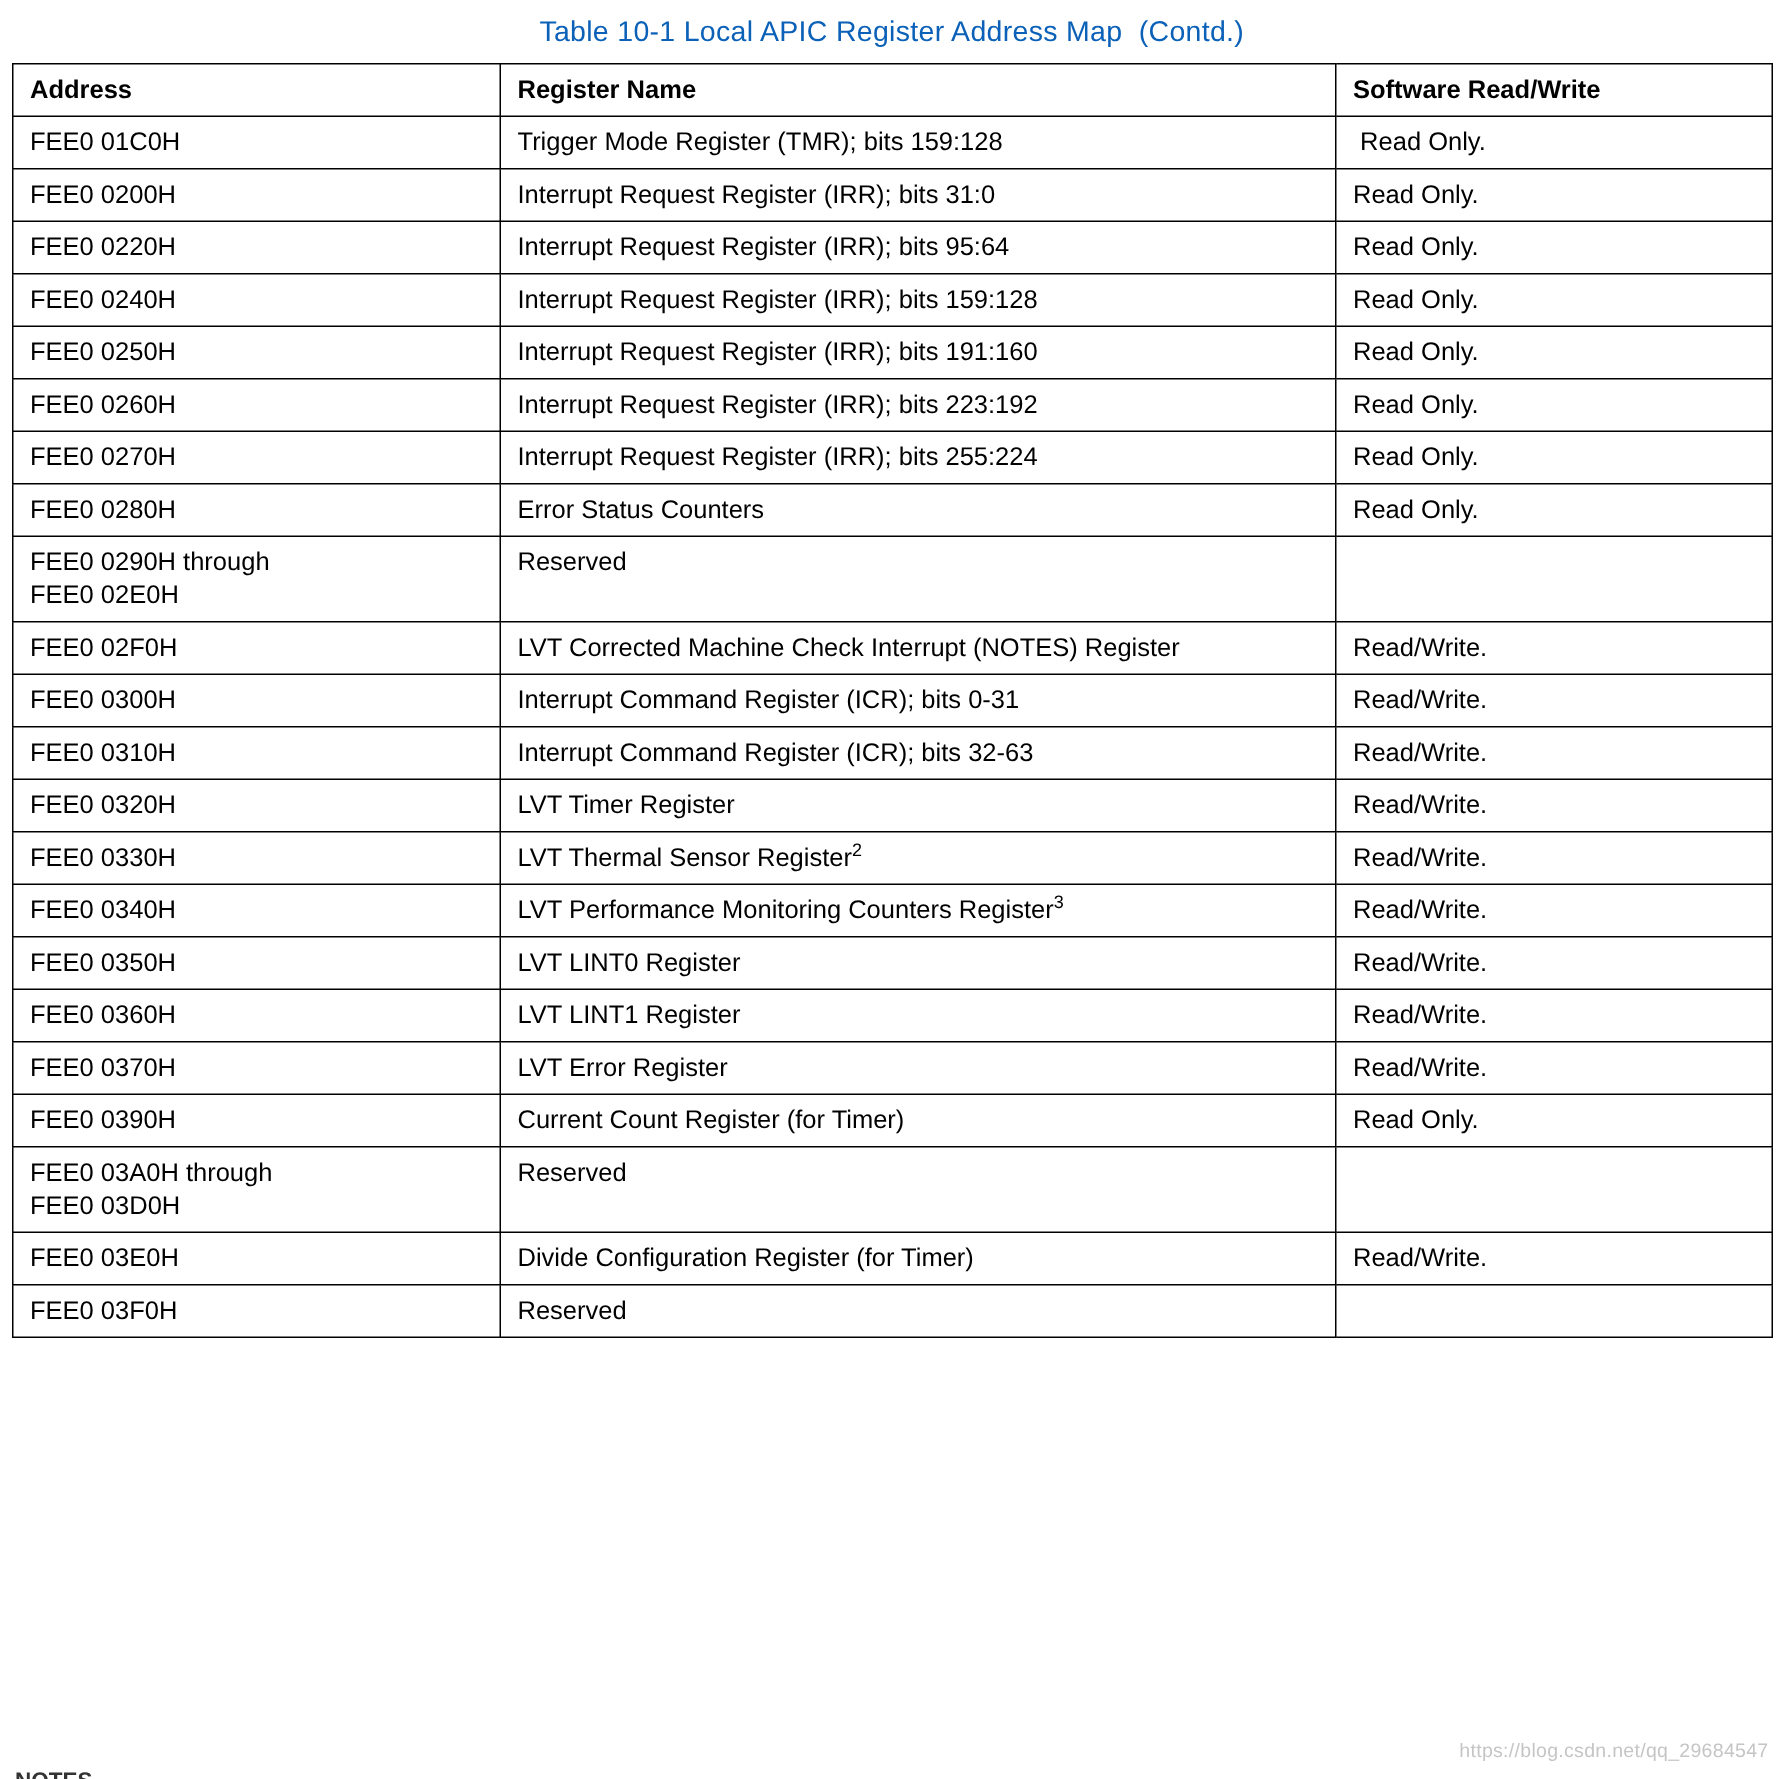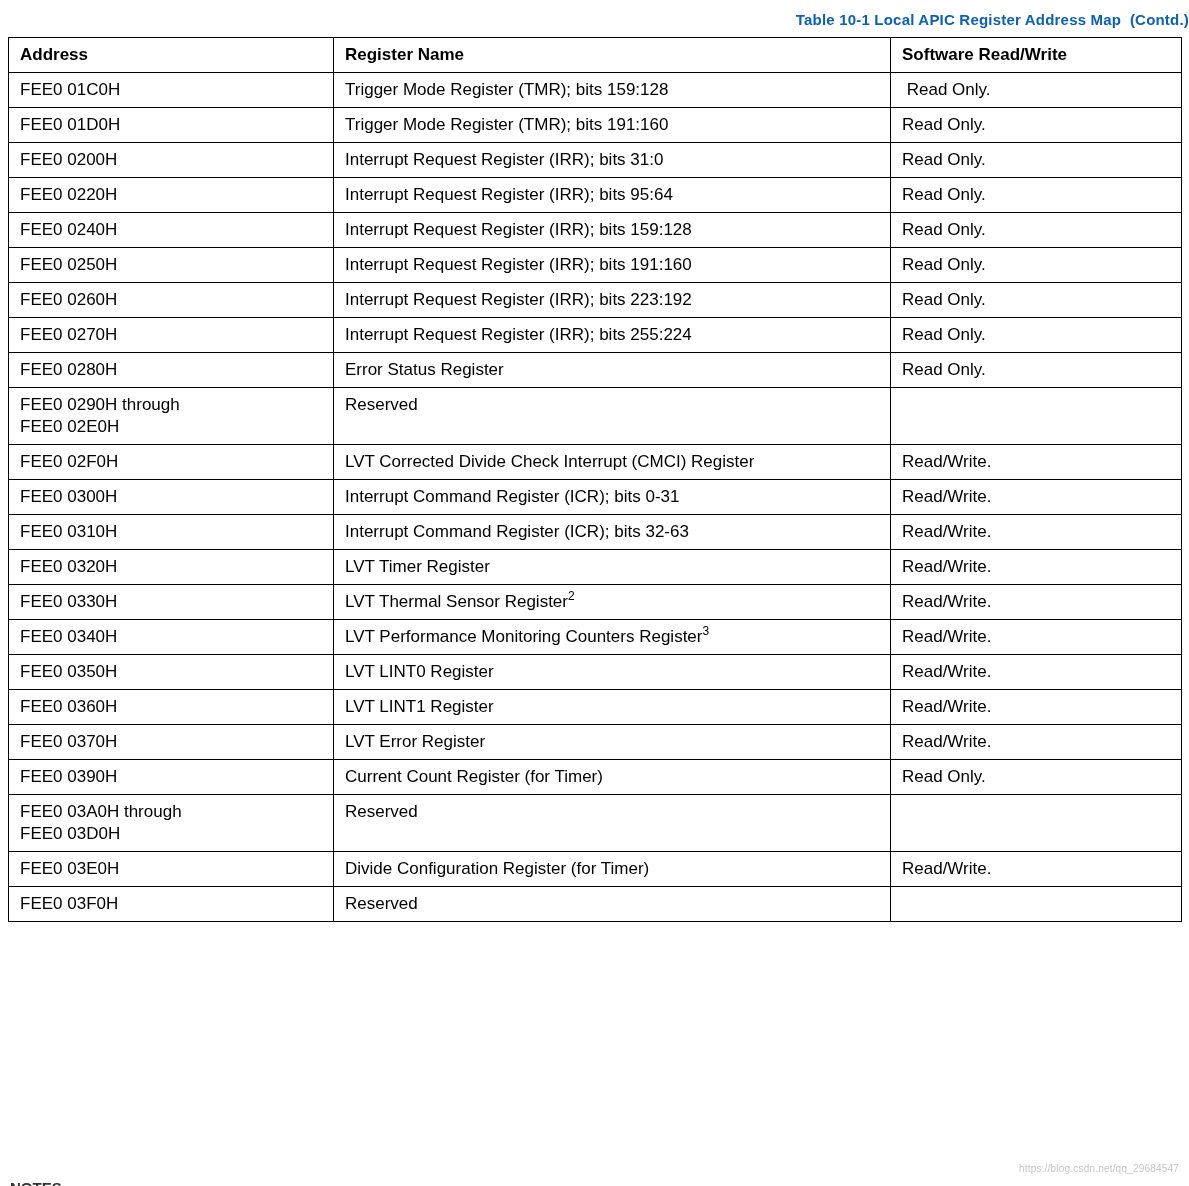--- a/index.html
+++ b/index.html
@@ -5,23 +5,23 @@
   html,body { margin:0; padding:0; }
   body {
     width:1189px; height:1186px;
     background:#ffffff;
     font-family:"Liberation Sans", sans-serif;
     color:#000000;
     position:relative;
     overflow:hidden;
   }
   .page-title {
-    text-align:right;
-    font-weight:bold;
-    font-size:15px;
+    text-align:center;
+    font-weight:normal;
+    font-size:19px;
     color:#0b61b8;
     padding:11px 0 9px 0;
     white-space:pre;
     letter-spacing:0.2px;
   }
   table.apic-table {
     border-collapse:collapse;
     margin:0 8px;
     width:1173px;
     table-layout:fixed;
@@ -44,21 +44,21 @@
   }
   td sup {
     font-size:12px;
     line-height:0;
     vertical-align:super;
   }
   .watermark {
     position:absolute;
     right:10px;
     bottom:12px;
-    font-size:10px;
+    font-size:13px;
     color:#bfbfbf;
     opacity:0.9;
     letter-spacing:0.2px;
   }
   .footer-partial {
     position:absolute;
     left:10px;
     bottom:-9px;
     height:16px;
     overflow:hidden;
@@ -85,25 +85,20 @@
       <th>Software Read/Write</th>
     </tr>
   </thead>
   <tbody>
       <tr>
         <td>FEE0 01C0H</td>
         <td>Trigger Mode Register (TMR); bits 159:128</td>
         <td> Read Only.</td>
       </tr>
       <tr>
-        <td>FEE0 01D0H</td>
-        <td>Trigger Mode Register (TMR); bits 191:160</td>
-        <td>Read Only.</td>
-      </tr>
-      <tr>
         <td>FEE0 0200H</td>
         <td>Interrupt Request Register (IRR); bits 31:0</td>
         <td>Read Only.</td>
       </tr>
       <tr>
         <td>FEE0 0220H</td>
         <td>Interrupt Request Register (IRR); bits 95:64</td>
         <td>Read Only.</td>
       </tr>
       <tr>
@@ -121,32 +116,32 @@
         <td>Interrupt Request Register (IRR); bits 223:192</td>
         <td>Read Only.</td>
       </tr>
       <tr>
         <td>FEE0 0270H</td>
         <td>Interrupt Request Register (IRR); bits 255:224</td>
         <td>Read Only.</td>
       </tr>
       <tr>
         <td>FEE0 0280H</td>
-        <td>Error Status Register</td>
+        <td>Error Status Counters</td>
         <td>Read Only.</td>
       </tr>
       <tr>
         <td>FEE0 0290H through
 FEE0 02E0H</td>
         <td>Reserved</td>
         <td></td>
       </tr>
       <tr>
         <td>FEE0 02F0H</td>
-        <td>LVT Corrected Divide Check Interrupt (CMCI) Register</td>
+        <td>LVT Corrected Machine Check Interrupt (NOTES) Register</td>
         <td>Read/Write.</td>
       </tr>
       <tr>
         <td>FEE0 0300H</td>
         <td>Interrupt Command Register (ICR); bits 0-31</td>
         <td>Read/Write.</td>
       </tr>
       <tr>
         <td>FEE0 0310H</td>
         <td>Interrupt Command Register (ICR); bits 32-63</td>

